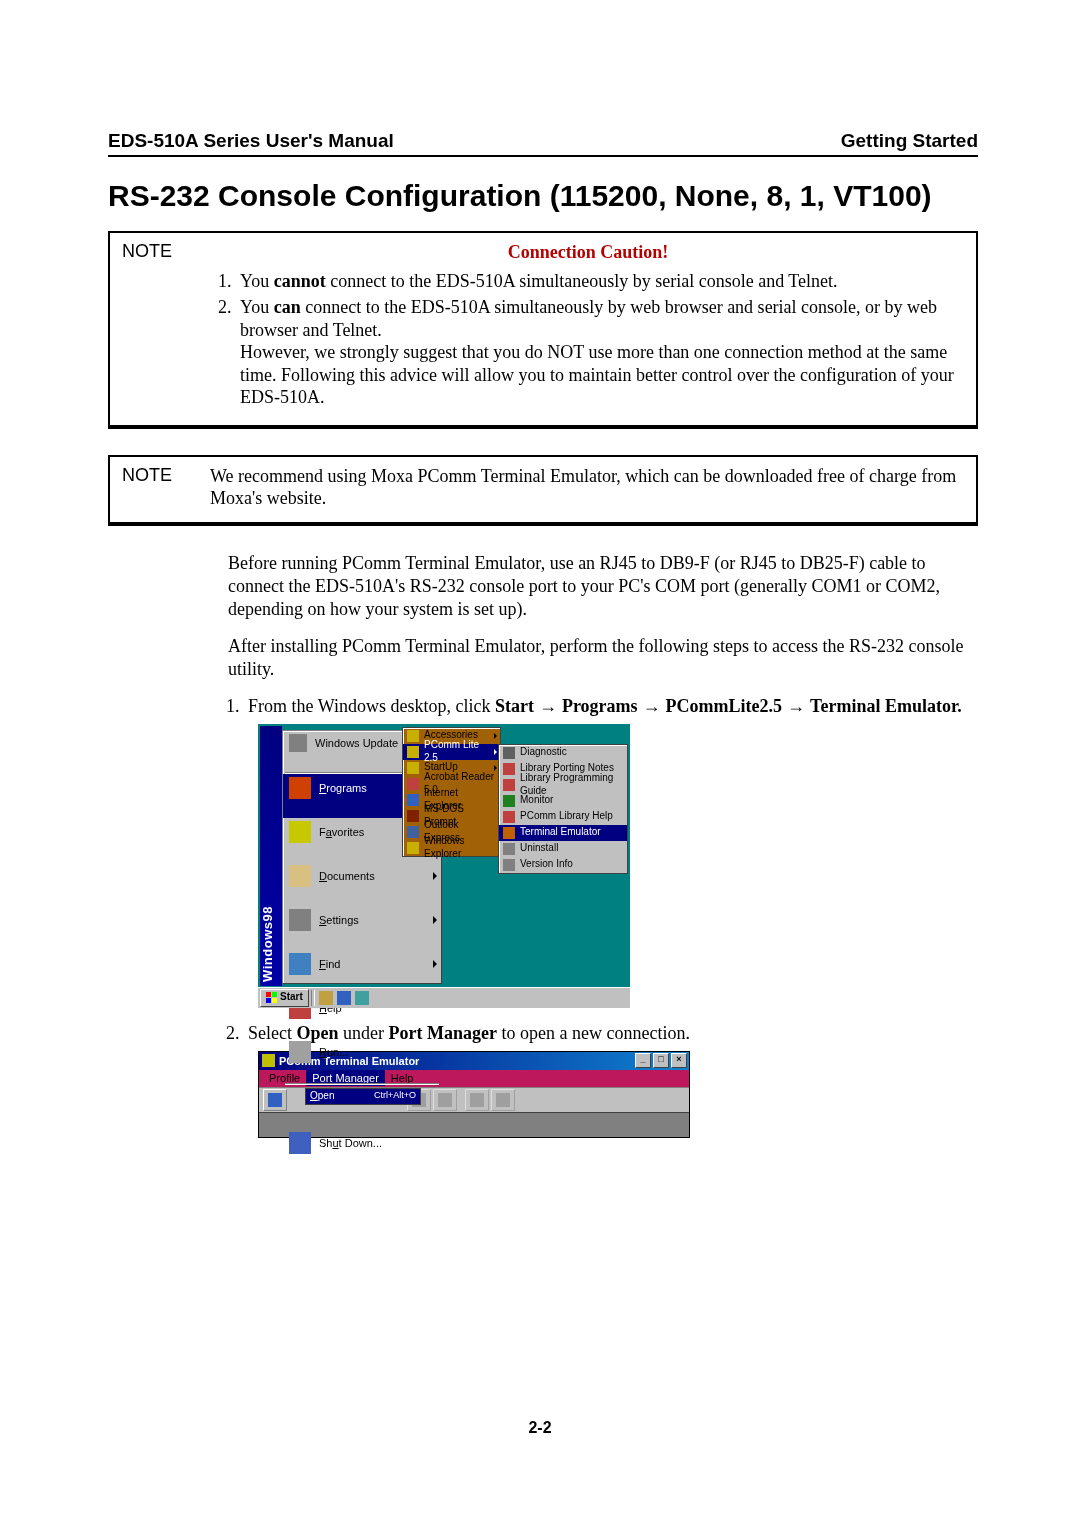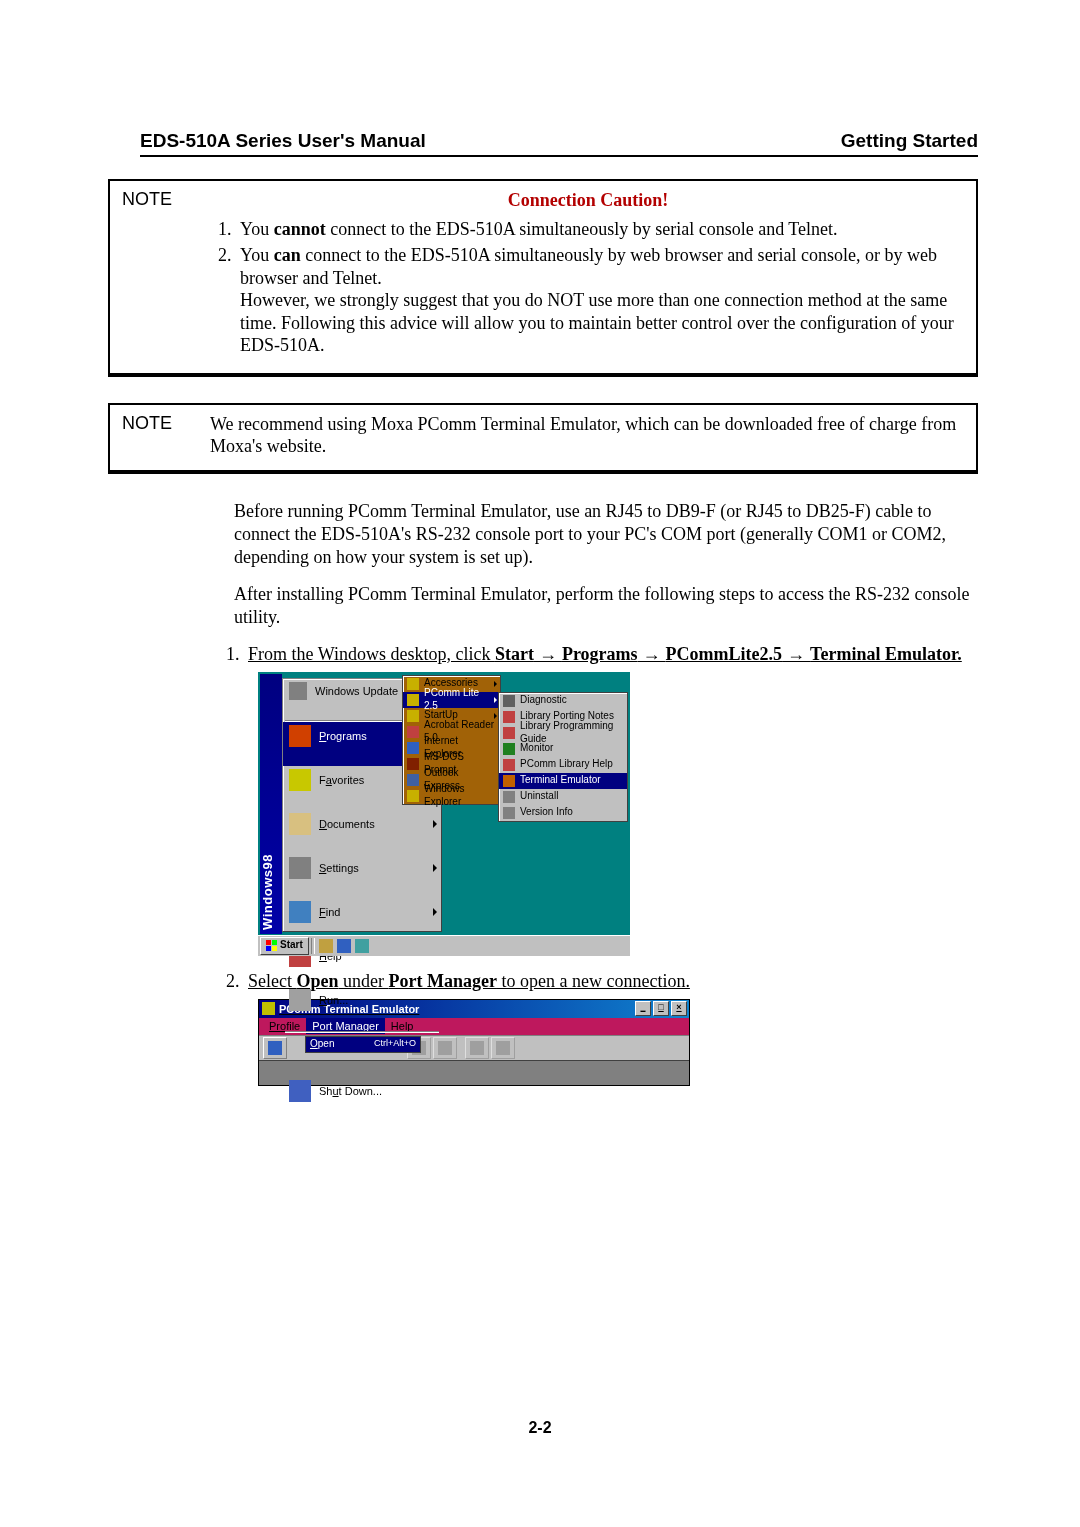--- a/index.html
+++ b/index.html
@@ -15,21 +15,20 @@
   .page {
     padding: 130px 102px 0 108px;
   }
   .header-row {
     display: flex;
     justify-content: space-between;
     align-items: flex-end;
     border-bottom: 2px solid #000;
     padding-bottom: 3px;
     margin-bottom: 22px;
-    margin-left: 32px;
   }
   .header-left {
     font-family: Arial, Helvetica, sans-serif;
     font-weight: bold;
     font-size: 19px;
   }
   .header-right {
     font-family: Arial, Helvetica, sans-serif;
     font-weight: bold;
     font-size: 19px;
@@ -82,26 +81,25 @@
   ol.note-list li {
     margin-bottom: 4px;
     padding-left: 4px;
   }
   .body-block {
     margin-left: 112px;
     font-size: 18px;
     line-height: 1.28;
   }
   .body-block p {
-    margin: 0 0 14px 14px;
+    margin: 0 0 14px 8px;
   }
   ol.steps {
     margin: 0;
     padding-left: 24px;
-    text-decoration: underline;
   }
   ol.steps li {
     margin-bottom: 10px;
     padding-left: 4px;
   }
   .arrow {
     font-family: Arial, sans-serif;
   }
   b { font-weight: bold; }
 
@@ -339,20 +337,21 @@
 </head>
 <body>
 
 <div class="page">
 
   <div class="header-row">
     <div class="header-left">EDS-510A Series User's Manual</div>
     <div class="header-right">Getting Started</div>
   </div>
 
+  <h1 class="title">RS-232 Console Configuration (115200, None, 8, 1, VT100)</h1>
 
   <div class="note-box">
     <div class="note-inner">
       <div class="note-label">NOTE</div>
       <div class="note-content">
         <div class="caution-title">Connection Caution!</div>
         <ol class="note-list">
           <li>
             <span>You </span><b>cannot</b><span> connect to the EDS-510A simultaneously by serial console and Telnet.</span>
           </li>

